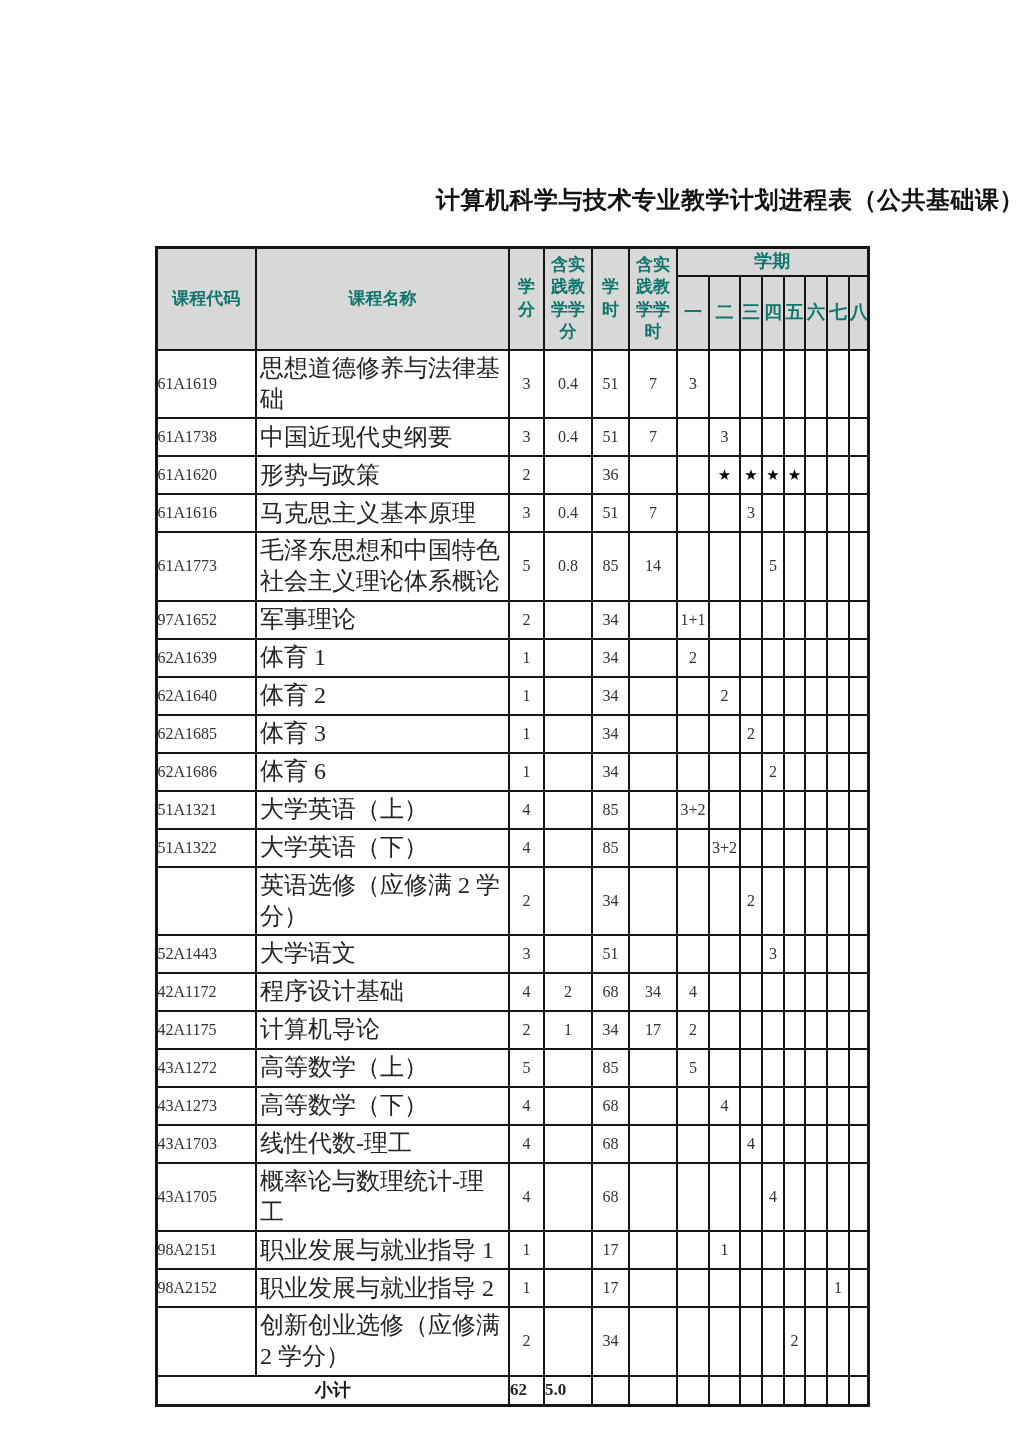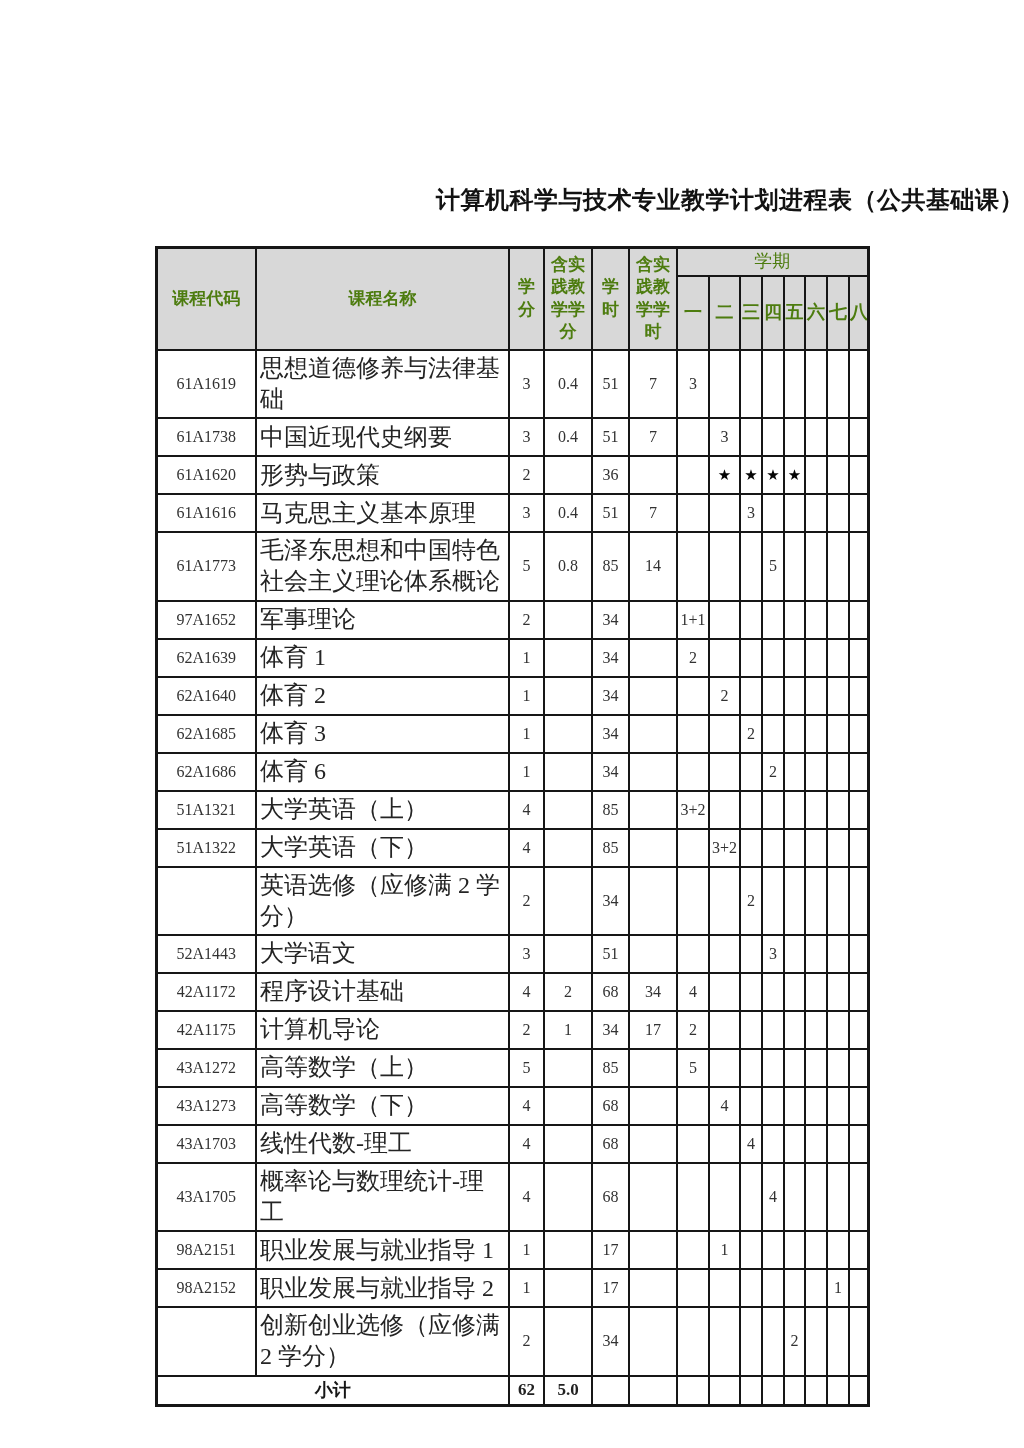--- a/index.html
+++ b/index.html
@@ -26,37 +26,37 @@
     border:3px solid var(--border);
   }
   th,td{
     border:2px solid var(--border);
     padding:0;overflow:hidden;
     vertical-align:middle;
   }
   thead th{
     background:var(--header-bg);
     font-size:17px;font-weight:bold;line-height:1.32;
-    padding:1px 1px;color:#4d7c0f;
-  }
-  th.sem-head{font-size:18px;font-weight:normal;margin-left:12px;}
+    padding:1px 1px;color:#0f766e;
+  }
+  th.sem-head{font-size:18px;font-weight:bold;margin-left:12px;}
   th.sem-col{font-size:18px;padding:0;}
   tr.hdr-top{height:26px;}
   tr.hdr-sub{height:74px;}
   tbody tr{height:38px;}
   tbody tr.tall{height:56px;padding-left:28px;}
   tr.footer-row{height:30px;font-family:Liberation Serif, serif;}
-  td.code{text-align:center;font-size:16px;color:#323232;}
+  td.code{text-align:left;font-size:16px;color:#323232;}
   td.name{text-align:left;font-size:24px;padding:2px 3px;line-height:1.3;color:#242424;}
   td.num{text-align:center;font-size:16px;color:#323232;}
   td.star{font-size:15px;color:#050505;}
   td.subtotal{
     text-align:center;font-size:18px;font-weight:bold;color:#161616;
   }
-  td.fnum{text-align:center;font-size:17px;font-weight:bold;color:#222222;}
+  td.fnum{text-align:left;font-size:17px;font-weight:bold;color:#222222;}
 </style>
 </head>
 <body>
 
 <h1 class="page-title">计算机科学与技术专业教学计划进程表（公共基础课）</h1>
 
 <table class="plan">
   <colgroup>
     <col style="width:100px">
       <col style="width:253px">

